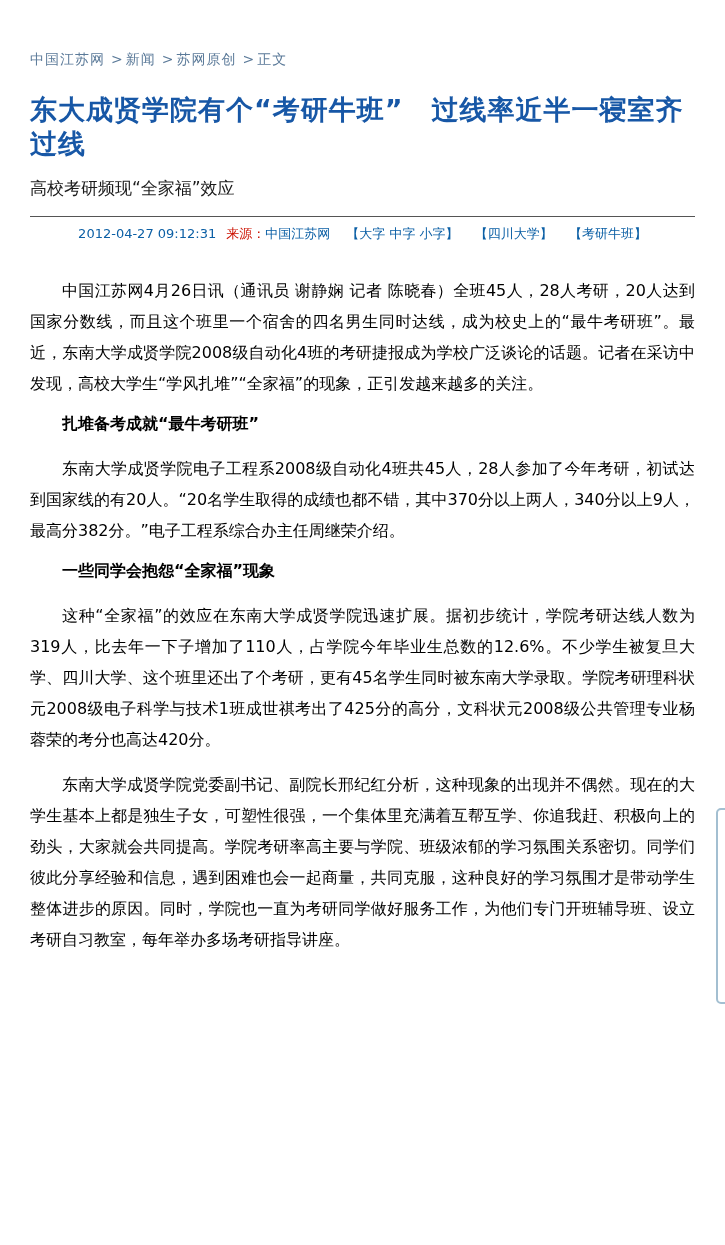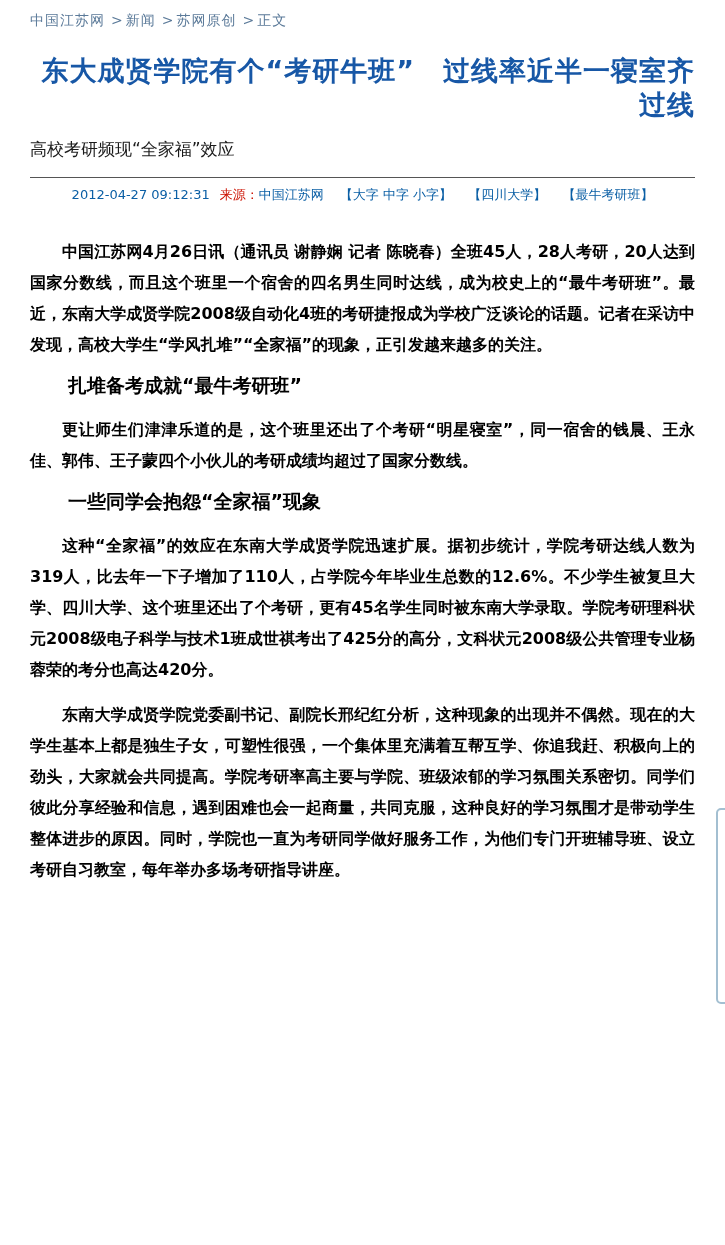--- a/index.html
+++ b/index.html
@@ -10,27 +10,28 @@
     position: relative;
     overflow: hidden;
     color: var(--body_text, #000);
   }
   .container { padding: 12px 30px 0 30px; }
 
   .breadcrumb {
     font-size: 14px;
     color: var(--breadcrumb_gray, #5b7a99);
     letter-spacing: 1px;
+    margin-top: 39px;
   }
   .bc-sep { margin: 0 2px 0 6px; }
   .bc-item[data-interactable="true"] { cursor: pointer; }
 
   .title {
     margin: 24px 0 0 0;
-    text-align: right;
+    text-align: left;
     font-size: 27px;
     line-height: 34px;
     font-weight: bold;
     color: var(--title_blue, #1757a6);
     letter-spacing: 1px;
   }
   .subtitle {
     margin-top: 16px;
     text-align: left;
     font-size: 17px;
@@ -47,30 +48,30 @@
     text-align: center;
     font-size: 13px;
     color: var(--link_blue, #0b5fa5);
     white-space: nowrap;
   }
   .meta .red { color: var(--source_red, #cc0000); margin-left: 10px; text-align: right; }
   .meta .src { cursor: pointer; }
   .meta .ctrl { margin-left: 12px; cursor: pointer; margin-top: 36px; }
 
   .article { margin-top: 32px; font-size: 16px; }
-  .article p { margin: 0 0 14px 0; font-weight: bold; }
+  .article p { margin: 0 0 14px 0; }
   .para {
     line-height: 31px;
     text-align: justify;
     text-indent: 2em;
   }
   .sec-heading {
     font-weight: bold;
     text-indent: 2em;
-    font-size: 19px;
+    font-size: 16px;
     line-height: 22px;
     margin: 8px 0 18px 0 !important;
   }
 
   .side-panel {
     position: absolute;
     left: 716px;
     top: 808px;
     width: 55px;
     height: 192px;
@@ -90,27 +91,27 @@
   <h1 class="title" data-interactable="false">东大成贤学院有个“考研牛班”　过线率近半一寝室齐过线</h1>
 
   <div class="subtitle" data-interactable="false">高校考研频现“全家福”效应</div>
 
   <hr class="rule" data-interactable="false">
 
   <div class="meta" data-interactable="false">
     <span data-interactable="false">2012-04-27 09:12:31</span><span class="red" data-interactable="false">来源：</span><span class="src" data-interactable="true">中国江苏网</span>
     <span class="ctrl" data-interactable="true">【大字 中字 小字】</span>
     <span class="ctrl" data-interactable="true">【四川大学】</span>
-    <span class="ctrl" data-interactable="true">【最牛考研班】</span>
+    <span class="ctrl" data-interactable="true">【考研牛班】</span>
   </div>
 
   <div class="article" data-interactable="false">
       <p class="para" data-interactable="false">中国江苏网4月26日讯（通讯员 谢静娴 记者 陈晓春）全班45人，28人考研，20人达到国家分数线，而且这个班里一个宿舍的四名男生同时达线，成为校史上的“最牛考研班”。最近，东南大学成贤学院2008级自动化4班的考研捷报成为学校广泛谈论的话题。记者在采访中发现，高校大学生“学风扎堆”“全家福”的现象，正引发越来越多的关注。</p>
       <p class="sec-heading" data-interactable="false">扎堆备考成就“最牛考研班”</p>
-      <p class="para" data-interactable="false">更让师生们津津乐道的是，这个班里还出了个考研“明星寝室”，同一宿舍的钱晨、王永佳、郭伟、王子蒙四个小伙儿的考研成绩均超过了国家分数线。</p>
+      <p class="para" data-interactable="false">东南大学成贤学院电子工程系2008级自动化4班共45人，28人参加了今年考研，初试达到国家线的有20人。“20名学生取得的成绩也都不错，其中370分以上两人，340分以上9人，最高分382分。”电子工程系综合办主任周继荣介绍。</p>
       <p class="sec-heading" data-interactable="false">一些同学会抱怨“全家福”现象</p>
       <p class="para" data-interactable="false">这种“全家福”的效应在东南大学成贤学院迅速扩展。据初步统计，学院考研达线人数为319人，比去年一下子增加了110人，占学院今年毕业生总数的12.6%。不少学生被复旦大学、四川大学、这个班里还出了个考研，更有45名学生同时被东南大学录取。学院考研理科状元2008级电子科学与技术1班成世祺考出了425分的高分，文科状元2008级公共管理专业杨蓉荣的考分也高达420分。</p>
       <p class="para" data-interactable="false">东南大学成贤学院党委副书记、副院长邢纪红分析，这种现象的出现并不偶然。现在的大学生基本上都是独生子女，可塑性很强，一个集体里充满着互帮互学、你追我赶、积极向上的劲头，大家就会共同提高。学院考研率高主要与学院、班级浓郁的学习氛围关系密切。同学们彼此分享经验和信息，遇到困难也会一起商量，共同克服，这种良好的学习氛围才是带动学生整体进步的原因。同时，学院也一直为考研同学做好服务工作，为他们专门开班辅导班、设立考研自习教室，每年举办多场考研指导讲座。</p>
     </div>
 
 </div>
 
 <div class="side-panel" data-interactable="true"></div>
 
 </body></html>

